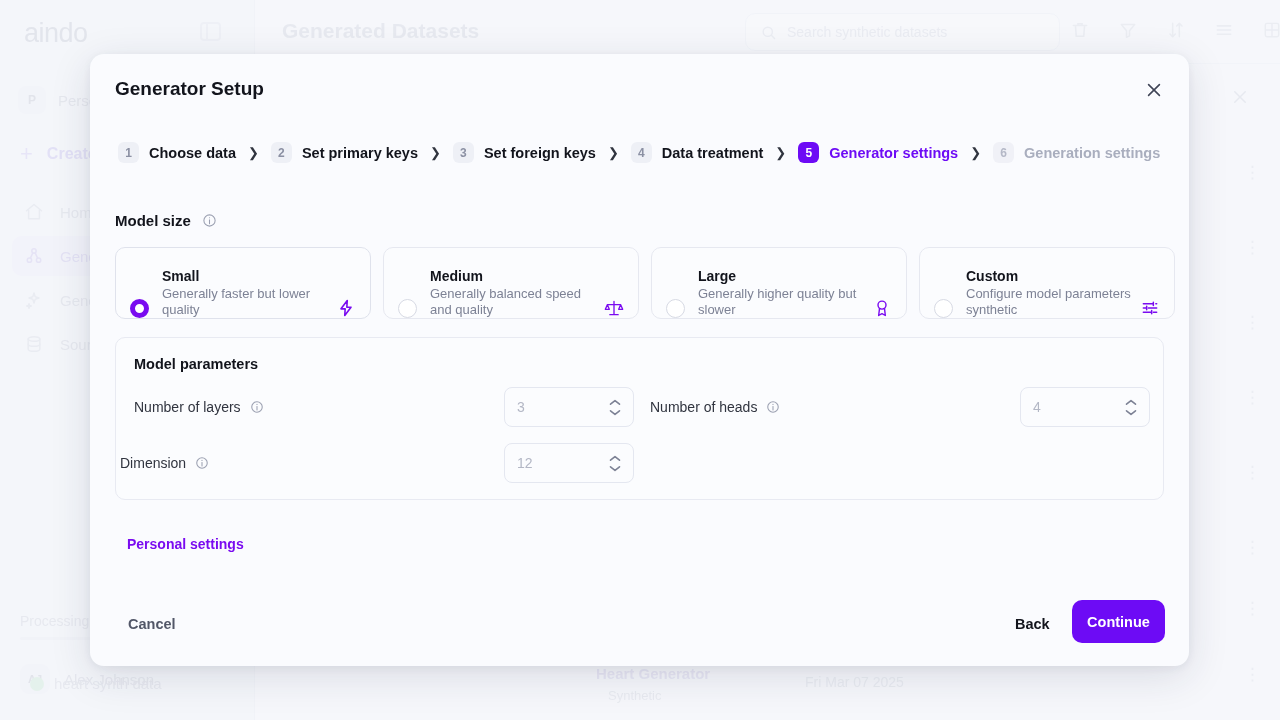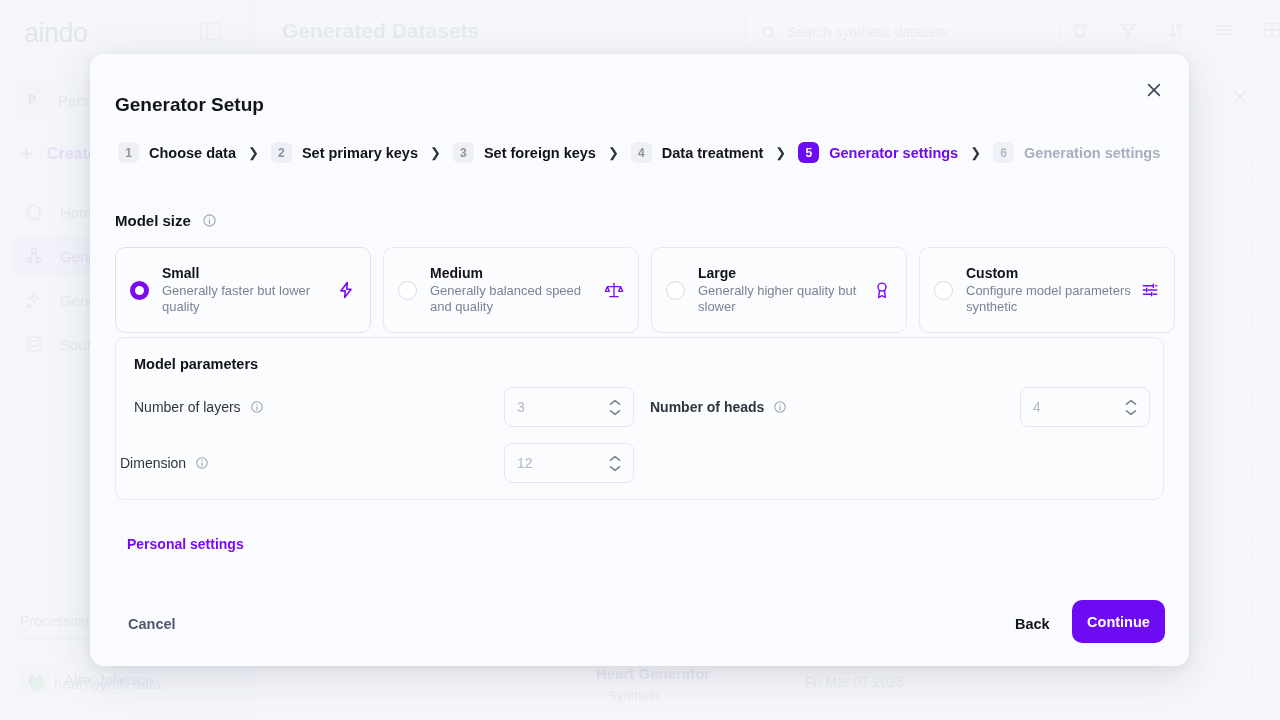--- a/index.html
+++ b/index.html
@@ -104,21 +104,21 @@
   .ok-dot { width: 14px; height: 14px; border-radius: 50%; background: #bfe5cb; display:flex;align-items:center;justify-content:center; }
 
   
   .overlay { position: absolute; inset: 0; background: rgba(244,246,251,0.45); }
   .modal {
     position: absolute; left: 90px; top: 54px; width: 1099px; height: 612px;
     background: #fafbfe; border-radius: 14px;
     box-shadow: 0 10px 40px rgba(30,35,70,0.13), 0 2px 8px rgba(30,35,70,0.06);
     overflow: hidden;
   }
-  .modal-title { position: absolute; left: 25px; top: 40px; font-size: 19px; font-weight: 700; color: #12141c; }
+  .modal-title { position: absolute; left: 25px; top: 24px; font-size: 19px; font-weight: 700; color: #12141c; }
   .modal-close {
     position: absolute; right: 25px; top: 26px; width: 20px; height: 20px;
     color: #3f4456; cursor: pointer;
   }
 
   .stepper { position: absolute; left: 28px; top: 88px; display: flex; align-items: center; gap: 0; }
   .step { display: flex; align-items: center; gap: 10px; }
   .step-num {
     width: 21px; height: 21px; border-radius: 6px; background: #eef0f6;
     display: flex; align-items: center; justify-content: center;
@@ -133,22 +133,22 @@
   .chev { margin: 0 12px; color: #30343f; font-size: 13px; }
 
   .section-title-row {
     position: absolute; left: 25px; top: 158px; display: flex; align-items: center; gap: 11px;
   }
   .section-title { font-size: 15px; font-weight: 700; color: #12141c; }
   .info-i { width: 15px; height: 15px; color: #9ba0b1; }
 
   .cards { position: absolute; left: 25px; top: 193px; display: flex; gap: 12px; }
   .card {
-    width: 256px; height: 86px; border: 1px solid #e6e8f0; border-radius: 10px;
-    background: #fbfcfe; position: relative; display: flex; align-items: center; padding: 0 14px;
+    width: 256px; height: 72px; border: 1px solid #e6e8f0; border-radius: 10px;
+    background: #fbfcfe; position: relative; display: flex; align-items: flex-end; padding: 0 14px;
   }
   .card.selected { border-color: #dfe2ec; }
   .radio {
     width: 19px; height: 19px; border-radius: 50%; border: 1.5px solid #d7dae4;
     background: #fff; flex: 0 0 19px; margin-right: 13px;
   }
   .radio.on {
     border: 5px solid #7a0bf0; background: #fff;
   }
   .card-texts { flex: 1 1 auto; min-width: 0; }
@@ -456,21 +456,21 @@
         <span class="spin">
           <svg width="12" height="7" viewBox="0 0 12 7" fill="none" stroke="currentColor" stroke-width="1.6" stroke-linecap="round" stroke-linejoin="round">
               <path d="M1.5 5.2 6 1.6l4.5 3.6"></path>
             </svg>
           <svg width="12" height="7" viewBox="0 0 12 7" fill="none" stroke="currentColor" stroke-width="1.6" stroke-linecap="round" stroke-linejoin="round">
               <path d="M1.5 1.8 6 5.4l4.5-3.6"></path>
             </svg>
         </span>
       </div>
 
-      <div class="param-row" style="left:534px; top:61px;font-weight:bold;">
+      <div class="param-row" style="left:534px; top:61px;">
         <span class="param-label">Number of heads</span>
         <span class="param-i">
           <svg viewBox="0 0 24 24" fill="none" stroke="currentColor" stroke-width="1.8">
               <circle cx="12" cy="12" r="9"></circle>
               <path d="M12 11v6" stroke-linecap="round"></path>
               <circle cx="12" cy="7.6" r="1" fill="currentColor" stroke="none"></circle>
             </svg>
         </span>
       </div>
       <div class="num-input" style="left:904px; top:49px;">

